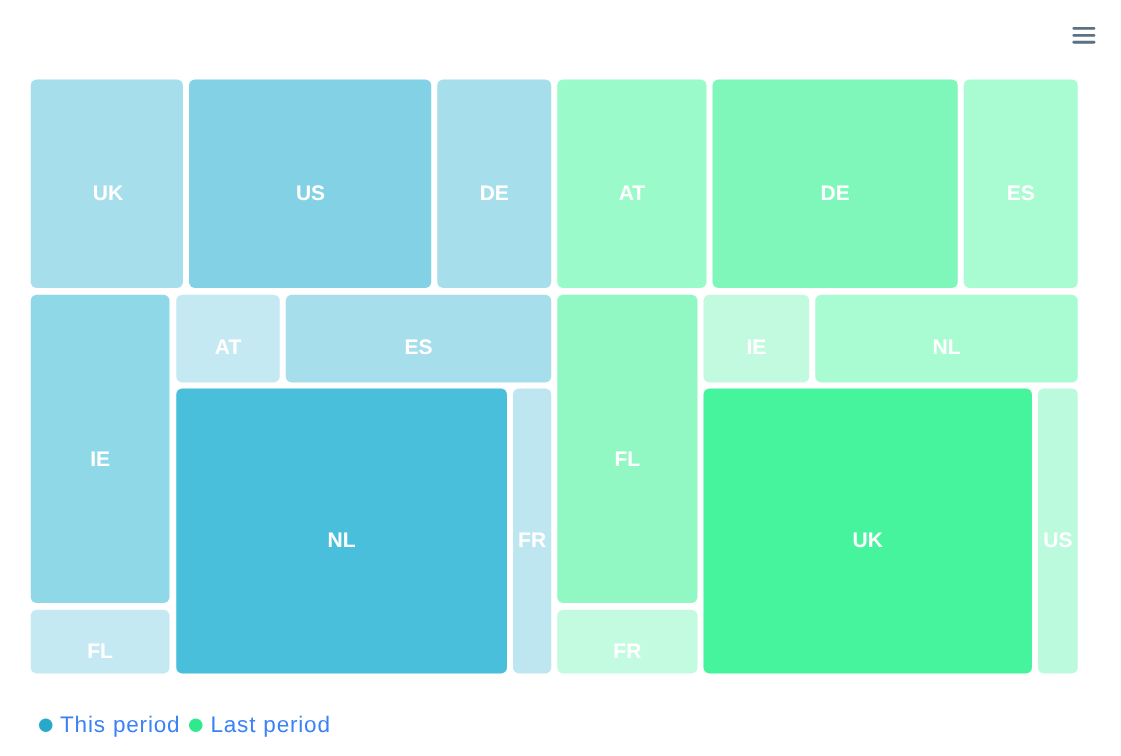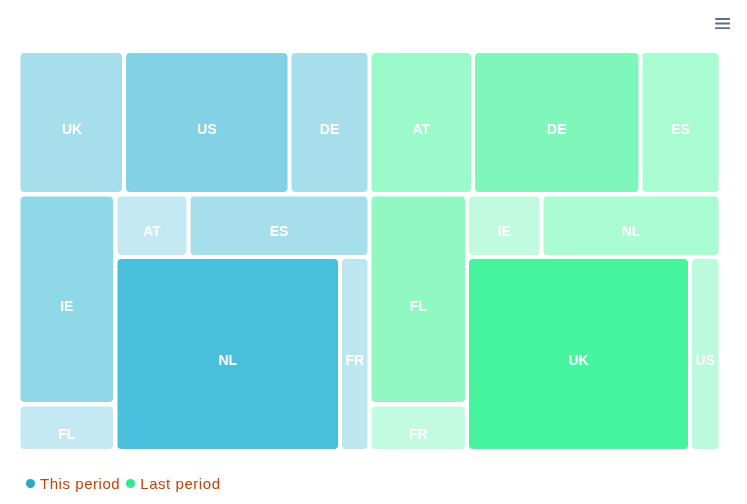--- a/index.html
+++ b/index.html
@@ -1,21 +1,21 @@
 <!DOCTYPE html>
 <html><head>
 <meta charset="utf-8">
 <style>
   html,body{margin:0;padding:0;background:#ffffff;}
   .stage{position:relative;width:746px;height:504px;background:#ffffff;overflow:hidden;
          font-family:"Liberation Sans", sans-serif;}
   svg text{font-family:"Liberation Sans", sans-serif;font-weight:bold;fill:#ffffff;
            font-size:14px;text-anchor:middle;}
   .legend{position:absolute;left:26px;top:475px;display:flex;align-items:center;
-          font-size:15px;letter-spacing:0.55px;color:#c2410c;font-weight:500;}
+          font-size:15px;letter-spacing:0.55px;color:#3b82f6;font-weight:500;}
   .dot{width:9px;height:9px;border-radius:50%;display:inline-block;margin-right:5px;flex:none;}
 </style>
 </head>
 <body>
 <div class="stage">
 
   <svg width="747" height="504" viewBox="0 0 747 504" style="position:absolute;left:0;top:0;">
 
     <g>
         <rect x="20.5" y="53" width="101.5" height="139" rx="4" fill="#a7deec"></rect>

